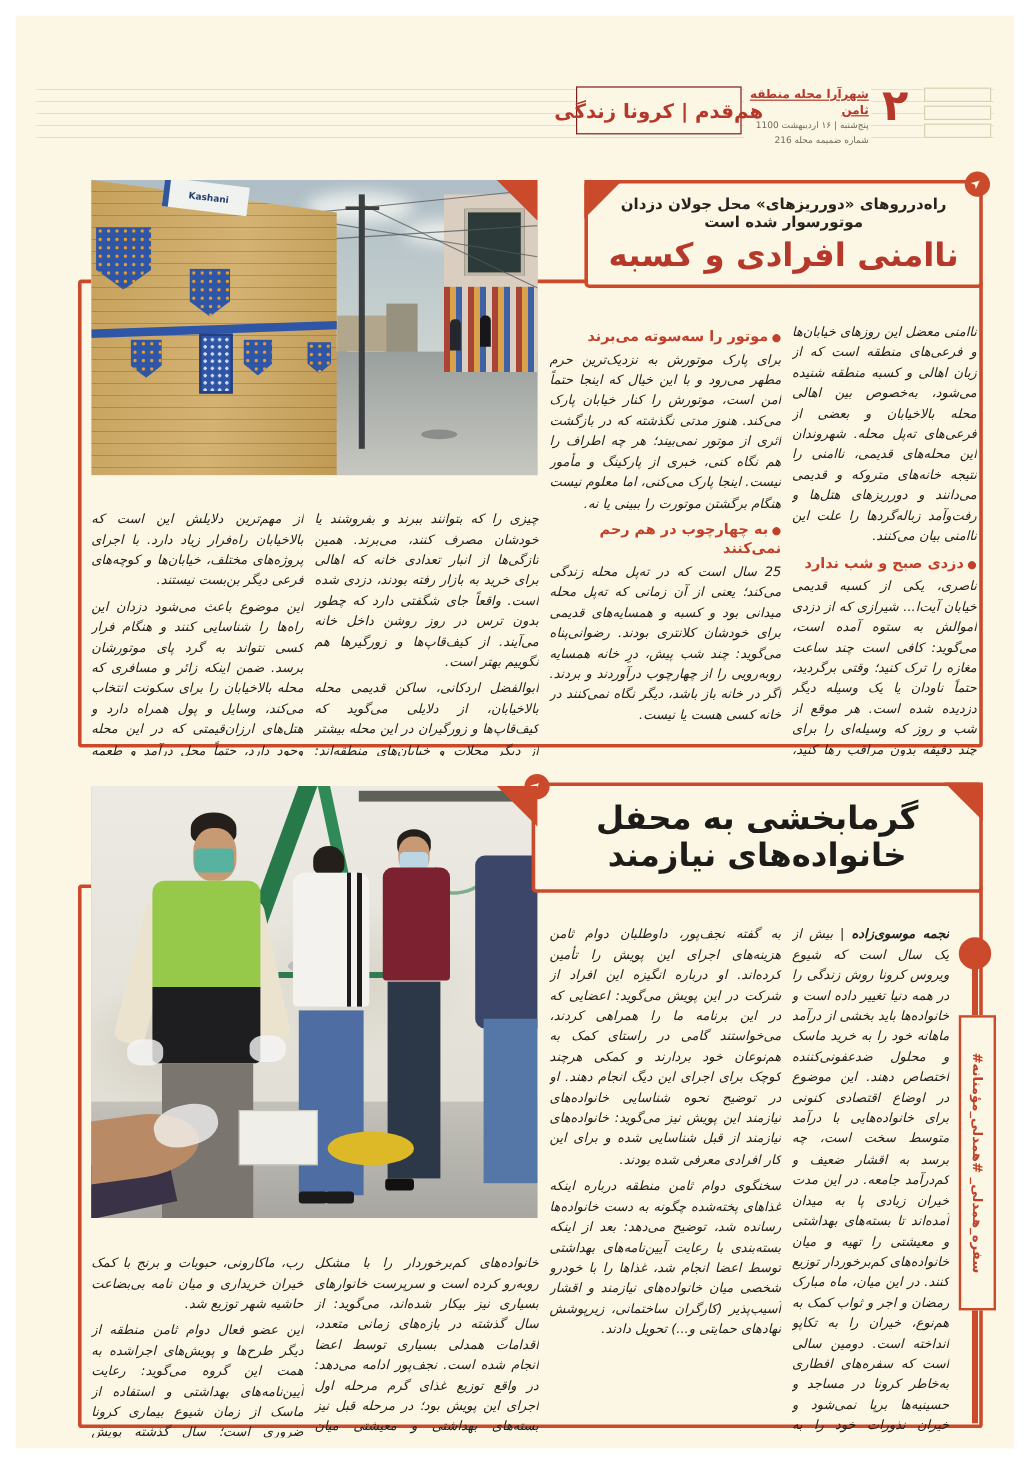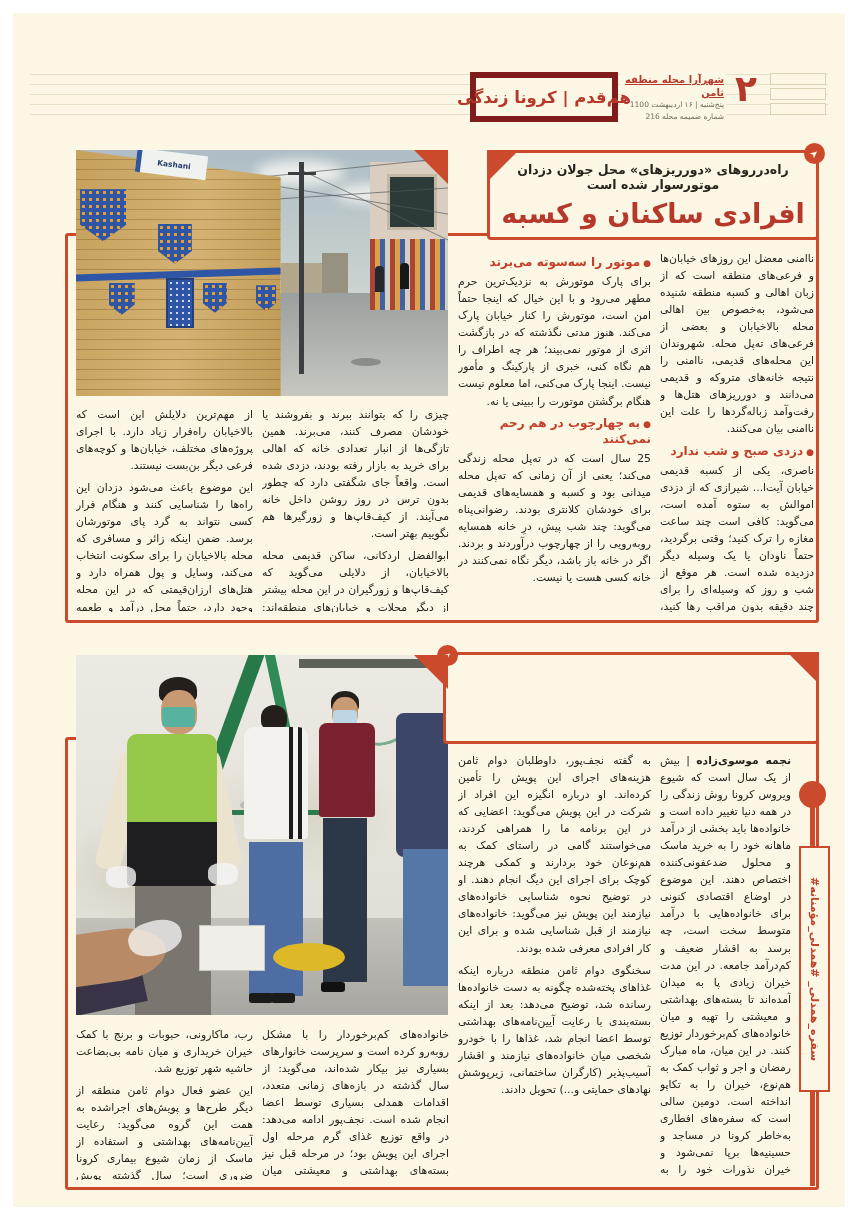--- a/index.html
+++ b/index.html
@@ -11,21 +11,21 @@
   .header-rules{position:absolute;left:30px;right:30px;top:74px;height:41px;
     background:repeating-linear-gradient(180deg,#e6e0c7 0 1px,transparent 1px 10px);}
   .mini-rows{position:absolute;right:32px;top:73px;width:56px;}
   .mini-rows i{display:block;height:10px;margin-bottom:3px;background:#FBF7E4;border:1px solid #d9d1b4;}
   .page-number{position:absolute;right:94px;top:66px;width:36px;text-align:center;
     color:#b6382a;font-size:36px;font-weight:bold;line-height:46px;}
   .masthead{position:absolute;right:132px;top:72px;width:102px;text-align:right;background:#FBF7E4;padding:1px 2px;}
   .masthead .brand{color:#b6382a;font-size:10px;font-weight:bold;line-height:13px;text-decoration:underline;}
   .masthead .sub{color:#6e6a5c;font-size:7.5px;line-height:12px;}
   .section-box{position:absolute;right:240px;top:72px;width:136px;height:38px;background:#FBF7E4;
-    border:6px solid #7f1d1d;display:flex;align-items:center;justify-content:center;}
+    border:1px solid #7f1d1d;display:flex;align-items:center;justify-content:center;}
   .section-box span{color:#b6382a;font-size:16.5px;font-weight:bold;white-space:nowrap;}
   
   .abox{position:absolute;border:3px solid #cc4a2c;border-radius:3px;background:transparent;}
   .abox1{left:65px;top:233px;width:748px;height:384px;}
   .abox2{left:65px;top:737px;width:748px;height:447px;}
   .hbox{position:absolute;border:3px solid #cc4a2c;border-radius:4px;background:#FBF7E4;
     display:flex;flex-direction:column;align-items:center;justify-content:center;gap:6px;}
   .hbox1{left:487px;top:150px;width:326px;height:84px;}
   .hbox2{left:443px;top:652px;width:370px;height:86px;}
   .kicker{color:#27241e;font-size:12.5px;font-weight:bold;text-align:center;padding:0 16px;}
@@ -35,22 +35,22 @@
   .notch{position:absolute;width:0;height:0;border-style:solid;}
   .notch-tl{left:-3px;top:-3px;border-width:32px 32px 0 0;border-color:#cc4a2c transparent transparent transparent;}
   .notch-tr{right:-3px;top:-3px;border-width:0 32px 32px 0;border-color:transparent #cc4a2c transparent transparent;}
   .dot{position:absolute;width:21px;height:21px;border-radius:50%;background:#cc4a2c;
     display:flex;align-items:center;justify-content:center;}
   .dot-tr{right:-9px;top:-10px;}
   .dot-tl{left:-9px;top:-10px;}
   .dot span{color:#FBF7E4;font-size:10px;transform:rotate(-40deg);line-height:1;}
   
   .col{position:absolute;overflow:hidden;color:#24221d;font-size:10.8px;line-height:1.58;
-    text-align:justify;}
-  .col p.para{margin:0 0 5px 0;}
+    text-align:justify;margin-top:18px;}
+  .col p.para{margin:0 0 5px 0;font-style:italic;}
   .col .subhead{color:#c2402a;font-weight:bold;font-size:12px;margin:4px 0 3px 0;line-height:1.35;text-align:right;}
   .col .subhead .bullet{font-size:9px;margin-left:3px;}
   .col b.lead{font-weight:bold;}
   .colA1R{left:660px;top:250px;width:154px;height:362px;}
   .colA1M{left:458px;top:250px;width:193px;height:362px;}
   .colA1B{left:262px;top:406px;width:187px;height:206px;}
   .colA1L{left:76px;top:406px;width:177px;height:206px;}
   .colA2R{left:660px;top:752px;width:131px;height:428px;}
   .colA2M{left:458px;top:752px;width:193px;height:428px;}
   .colA2B{left:262px;top:1026px;width:187px;height:154px;}
@@ -197,21 +197,21 @@
     </div>
     <div class="corner-tri"></div>
   </div>
 
   <div class="hbox hbox1 rtl">
     <div class="notch notch-tl"></div>
     <div class="dot dot-tr">
         <span>➤</span>
       </div>
     <div class="kicker">راه‌درروهای «دورریزهای» محل جولان دزدان موتورسوار شده است</div>
-    <div class="headline red">افرادی ساکنان و کسبه</div>
+    <div class="headline red">ناامنی افرادی و کسبه</div>
   </div>
 
   <div class="col colA1R rtl">
       <p class="para">ناامنی معضل این روزهای خیابان‌ها و فرعی‌های منطقه است که از زبان اهالی و کسبه منطقه شنیده می‌شود، به‌خصوص بین اهالی محله بالاخیابان و بعضی از فرعی‌های ته‌پل محله. شهروندان این محله‌های قدیمی، ناامنی را نتیجه خانه‌های متروکه و قدیمی می‌دانند و دورریزهای هتل‌ها و رفت‌وآمد زباله‌گردها را علت این ناامنی بیان می‌کنند.</p>
       <div class="subhead"><span class="bullet">●</span>دزدی صبح و شب ندارد</div>
       <p class="para">ناصری، یکی از کسبه قدیمی خیابان آیت‌ا... شیرازی که از دزدی اموالش به ستوه آمده است، می‌گوید: کافی است چند ساعت مغازه را ترک کنید؛ وقتی برگردید، حتماً ناودان یا یک وسیله دیگر دزدیده شده است. هر موقع از شب و روز که وسیله‌ای را برای چند دقیقه بدون مراقب رها کنید، باید قیدش را بزنید.</p>
     </div>
   <div class="col colA1M rtl">
       <div class="subhead"><span class="bullet">●</span>موتور را سه‌سوته می‌برند</div>
       <p class="para">برای پارک موتورش به نزدیک‌ترین حرم مطهر می‌رود و با این خیال که اینجا حتماً امن است، موتورش را کنار خیابان پارک می‌کند. هنوز مدتی نگذشته که در بازگشت اثری از موتور نمی‌بیند؛ هر چه اطراف را هم نگاه کنی، خبری از پارکینگ و مأمور نیست. اینجا پارک می‌کنی، اما معلوم نیست هنگام برگشتن موتورت را ببینی یا نه.</p>
@@ -278,20 +278,21 @@
     <div class="p2-hand"></div>
     <div class="p2-hand-glove"></div>
     <div class="corner-tri"></div>
   </div>
 
   <div class="hbox hbox2 rtl">
     <div class="notch notch-tr"></div>
     <div class="dot dot-tl">
         <span>➤</span>
       </div>
+    <div class="headline black">گرمابخشی به محفل خانواده‌های نیازمند</div>
   </div>
 
   <div class="rail-line"></div>
   <div class="rail-dot"></div>
   <div class="rail-box">
     <span>#سفره_همدلی_  #همدلی_مؤمنانه</span>
   </div>
 
   <div class="col colA2R rtl">
       <p class="para"><b class="lead">نجمه موسوی‌زاده</b> | بیش از یک سال است که شیوع ویروس کرونا روش زندگی را در همه دنیا تغییر داده است و خانواده‌ها باید بخشی از درآمد ماهانه خود را به خرید ماسک و محلول ضدعفونی‌کننده اختصاص دهند. این موضوع در اوضاع اقتصادی کنونی برای خانواده‌هایی با درآمد متوسط سخت است، چه برسد به اقشار ضعیف و کم‌درآمد جامعه. در این مدت خیران زیادی پا به میدان آمده‌اند تا بسته‌های بهداشتی و معیشتی را تهیه و میان خانواده‌های کم‌برخوردار توزیع کنند. در این میان، ماه مبارک رمضان و اجر و ثواب کمک به هم‌نوع، خیران را به تکاپو انداخته است. دومین سالی است که سفره‌های افطاری به‌خاطر کرونا در مساجد و حسینیه‌ها برپا نمی‌شود و خیران نذورات خود را به شکل دیگری میان نیازمندان توزیع می‌کنند.</p>

